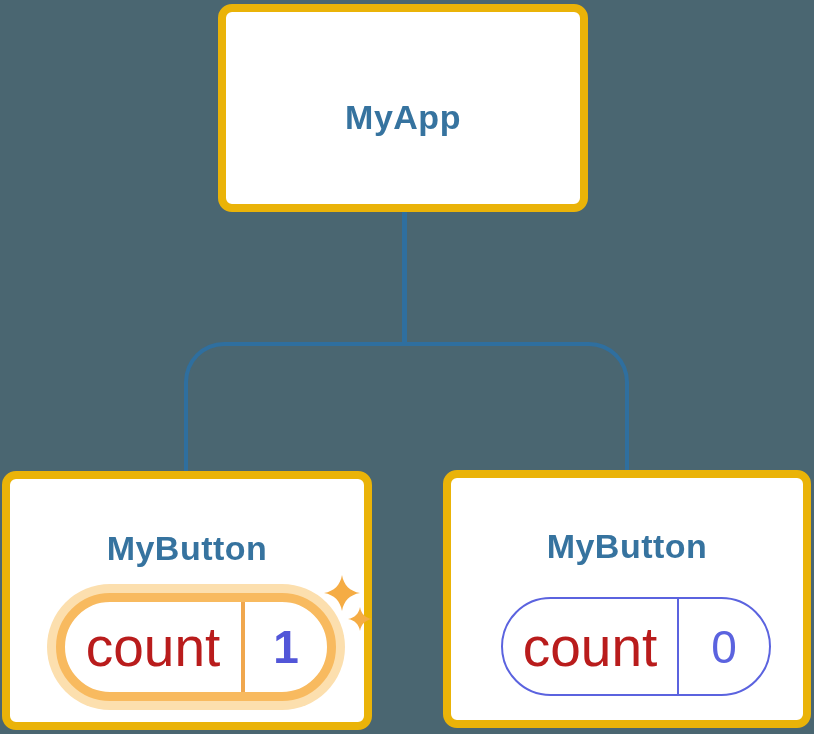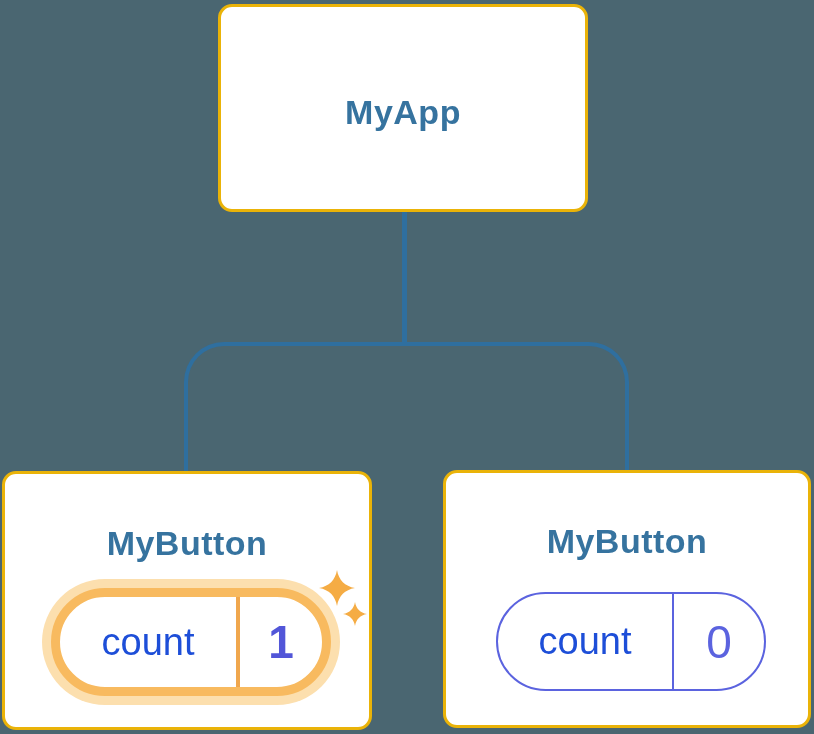--- a/index.html
+++ b/index.html
@@ -31,21 +31,21 @@
     border-bottom: none;
     border-radius: 40px 40px 0 0;
     background: transparent;
   }
 
   
   .node {
     position: absolute;
     box-sizing: border-box;
     background: #FFFFFF;
-    border: 3px solid #eab308;
+    border: 8px solid #eab308;
     border-radius: 14px;
   }
   .node-root   { left: 218px; top: 4px;   width: 370px; height: 208px; }
   .node-child1 { left: 2px;   top: 471px; width: 370px; height: 259px; }
   .node-child2 { left: 443px; top: 470px; width: 368px; height: 258px; }
 
   .node-label {
     position: absolute;
     left: 0; width: 100%;
     text-align: center;
@@ -79,23 +79,23 @@
     border: 2px solid #5B63DF;
   }
   .pill-cell {
     display: flex;
     align-items: center;
     justify-content: center;
     height: 100%;
   }
   .pill-key {
     flex: 1;
-    font-size: 38px;
+    font-size: 55px;
     font-weight: 400;
-    color: #1d4ed8;
+    color: #b91c1c;
   }
   .pill-value {
     box-sizing: border-box;
     font-size: 46px;
   }
   .pill-highlighted .pill-value {
     width: 86px;
     border-left: 4px solid #F0A74D;
     font-weight: 700;
     color: #5256D8;

